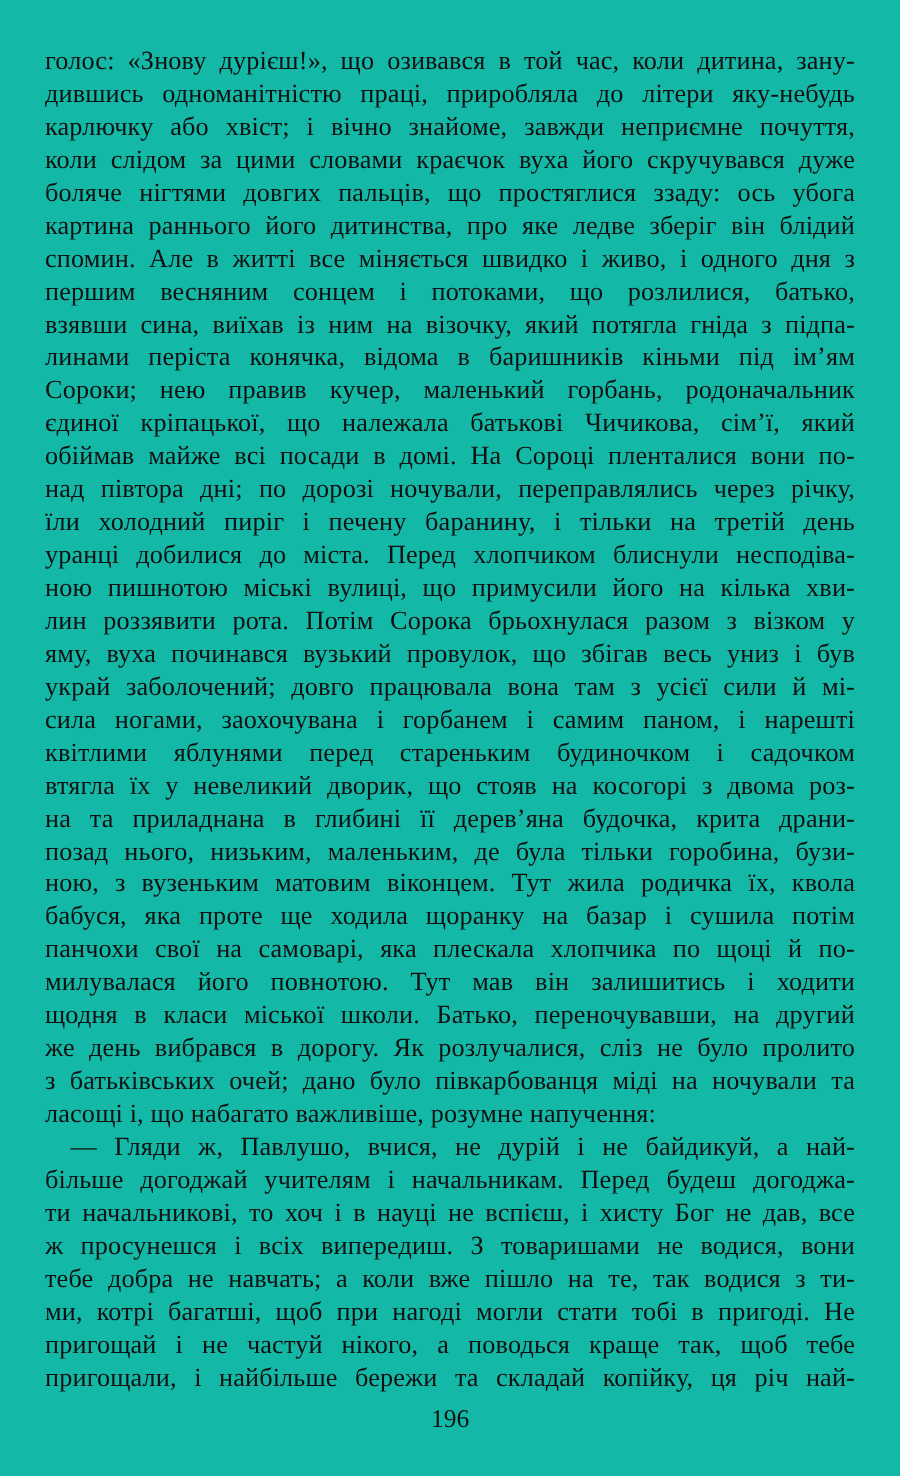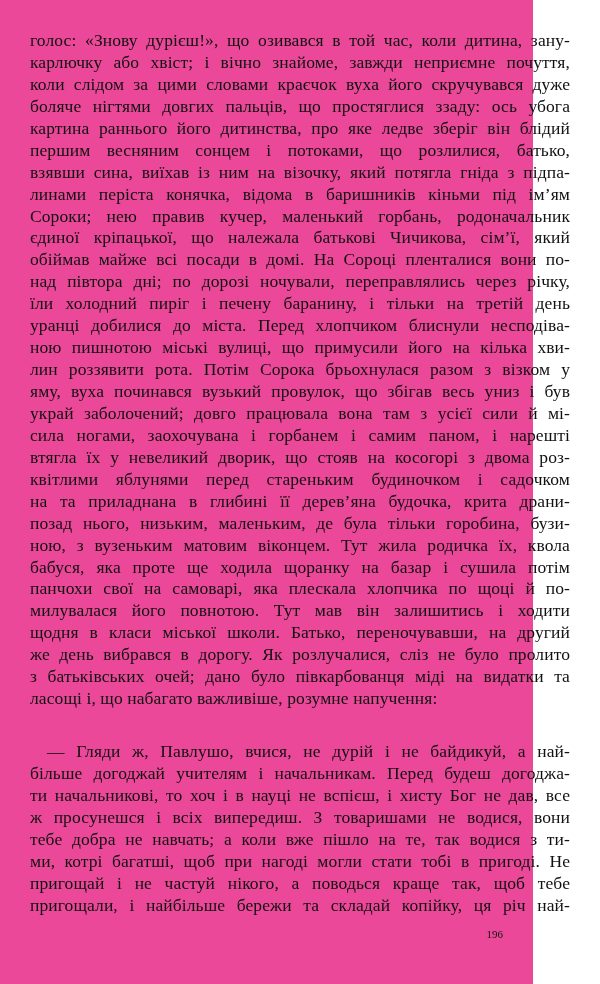--- a/index.html
+++ b/index.html
@@ -2,90 +2,91 @@
 <html><head>
 <meta charset="utf-8">
 <style>
   html, body {
     margin: 0;
     padding: 0;
     background: #ffffff;
   }
   .book-page {
     position: relative;
-    width: 533px;
+    width: 600px;
     height: 984px;
     box-sizing: border-box;
     padding: 30px 30px 0 30px;
-    background: #ec4899;
+    background: #14b8a6;
     color: #111111;
     font-family: "Liberation Serif", "DejaVu Serif", serif;
   }
   .text-block {
     width: 540px;
   }
   .line {
     font-size: 17.5px;
     line-height: 21.95px;
     height: 21.95px;
     overflow: hidden;
     text-align: justify;
     text-align-last: justify;
     letter-spacing: 0.1px;
   }
   .line.endpara {
     text-align-last: left;
   }
   .line.indent {
     text-indent: 17px;
-    margin-top: 31px;
   }
   .folio {
     margin-top: 7px;
-    text-align: right;
-    font-size: 11px;
+    text-align: center;
+    font-size: 17px;
     line-height: 20px;
     color: #111111;
   }
 </style>
 </head>
 <body>
 
 <div class="book-page">
   <div class="text-block">
     <div class="line">голос: «Знову дурієш!», що озивався в той час, коли дитина, зану-</div>
+    <div class="line">дившись одноманітністю праці, приробляла до літери яку-небудь</div>
     <div class="line">карлючку або хвіст; і вічно знайоме, завжди неприємне почуття,</div>
     <div class="line">коли слідом за цими словами краєчок вуха його скручувався дуже</div>
     <div class="line">боляче нігтями довгих пальців, що простяглися ззаду: ось убога</div>
     <div class="line">картина раннього його дитинства, про яке ледве зберіг він блідий</div>
+    <div class="line">спомин. Але в житті все міняється швидко і живо, і одного дня з</div>
     <div class="line">першим весняним сонцем і потоками, що розлилися, батько,</div>
     <div class="line">взявши сина, виїхав із ним на візочку, який потягла гніда з підпа-</div>
     <div class="line">линами періста конячка, відома в баришників кіньми під ім’ям</div>
     <div class="line">Сороки; нею правив кучер, маленький горбань, родоначальник</div>
     <div class="line">єдиної кріпацької, що належала батькові Чичикова, сім’ї, який</div>
     <div class="line">обіймав майже всі посади в домі. На Сороці пленталися вони по-</div>
     <div class="line">над півтора дні; по дорозі ночували, переправлялись через річку,</div>
     <div class="line">їли холодний пиріг і печену баранину, і тільки на третій день</div>
     <div class="line">уранці добилися до міста. Перед хлопчиком блиснули несподіва-</div>
     <div class="line">ною пишнотою міські вулиці, що примусили його на кілька хви-</div>
     <div class="line">лин роззявити рота. Потім Сорока брьохнулася разом з візком у</div>
     <div class="line">яму, вуха починався вузький провулок, що збігав весь униз і був</div>
     <div class="line">украй заболочений; довго працювала вона там з усієї сили й мі-</div>
     <div class="line">сила ногами, заохочувана і горбанем і самим паном, і нарешті</div>
+    <div class="line">квітлими яблунями перед стареньким будиночком і садочком</div>
     <div class="line">втягла їх у невеликий дворик, що стояв на косогорі з двома роз-</div>
-    <div class="line">квітлими яблунями перед стареньким будиночком і садочком</div>
     <div class="line">на та приладнана в глибині її дерев’яна будочка, крита драни-</div>
     <div class="line">позад нього, низьким, маленьким, де була тільки горобина, бузи-</div>
     <div class="line">ною, з вузеньким матовим віконцем. Тут жила родичка їх, квола</div>
     <div class="line">бабуся, яка проте ще ходила щоранку на базар і сушила потім</div>
     <div class="line">панчохи свої на самоварі, яка плескала хлопчика по щоці й по-</div>
     <div class="line">милувалася його повнотою. Тут мав він залишитись і ходити</div>
     <div class="line">щодня в класи міської школи. Батько, переночувавши, на другий</div>
     <div class="line">же день вибрався в дорогу. Як розлучалися, сліз не було пролито</div>
-    <div class="line">з батьківських очей; дано було півкарбованця міді на видатки та</div>
+    <div class="line">з батьківських очей; дано було півкарбованця міді на ночували та</div>
     <div class="line endpara">ласощі і, що набагато важливіше, розумне напучення:</div>
     <div class="line indent">— Гляди ж, Павлушо, вчися, не дурій і не байдикуй, а най-</div>
     <div class="line">більше догоджай учителям і начальникам. Перед будеш догоджа-</div>
     <div class="line">ти начальникові, то хоч і в науці не вспієш, і хисту Бог не дав, все</div>
     <div class="line">ж просунешся і всіх випередиш. З товаришами не водися, вони</div>
     <div class="line">тебе добра не навчать; а коли вже пішло на те, так водися з ти-</div>
     <div class="line">ми, котрі багатші, щоб при нагоді могли стати тобі в пригоді. Не</div>
     <div class="line">пригощай і не частуй нікого, а поводься краще так, щоб тебе</div>
     <div class="line">пригощали, і найбільше бережи та складай копійку, ця річ най-</div>
   </div>

